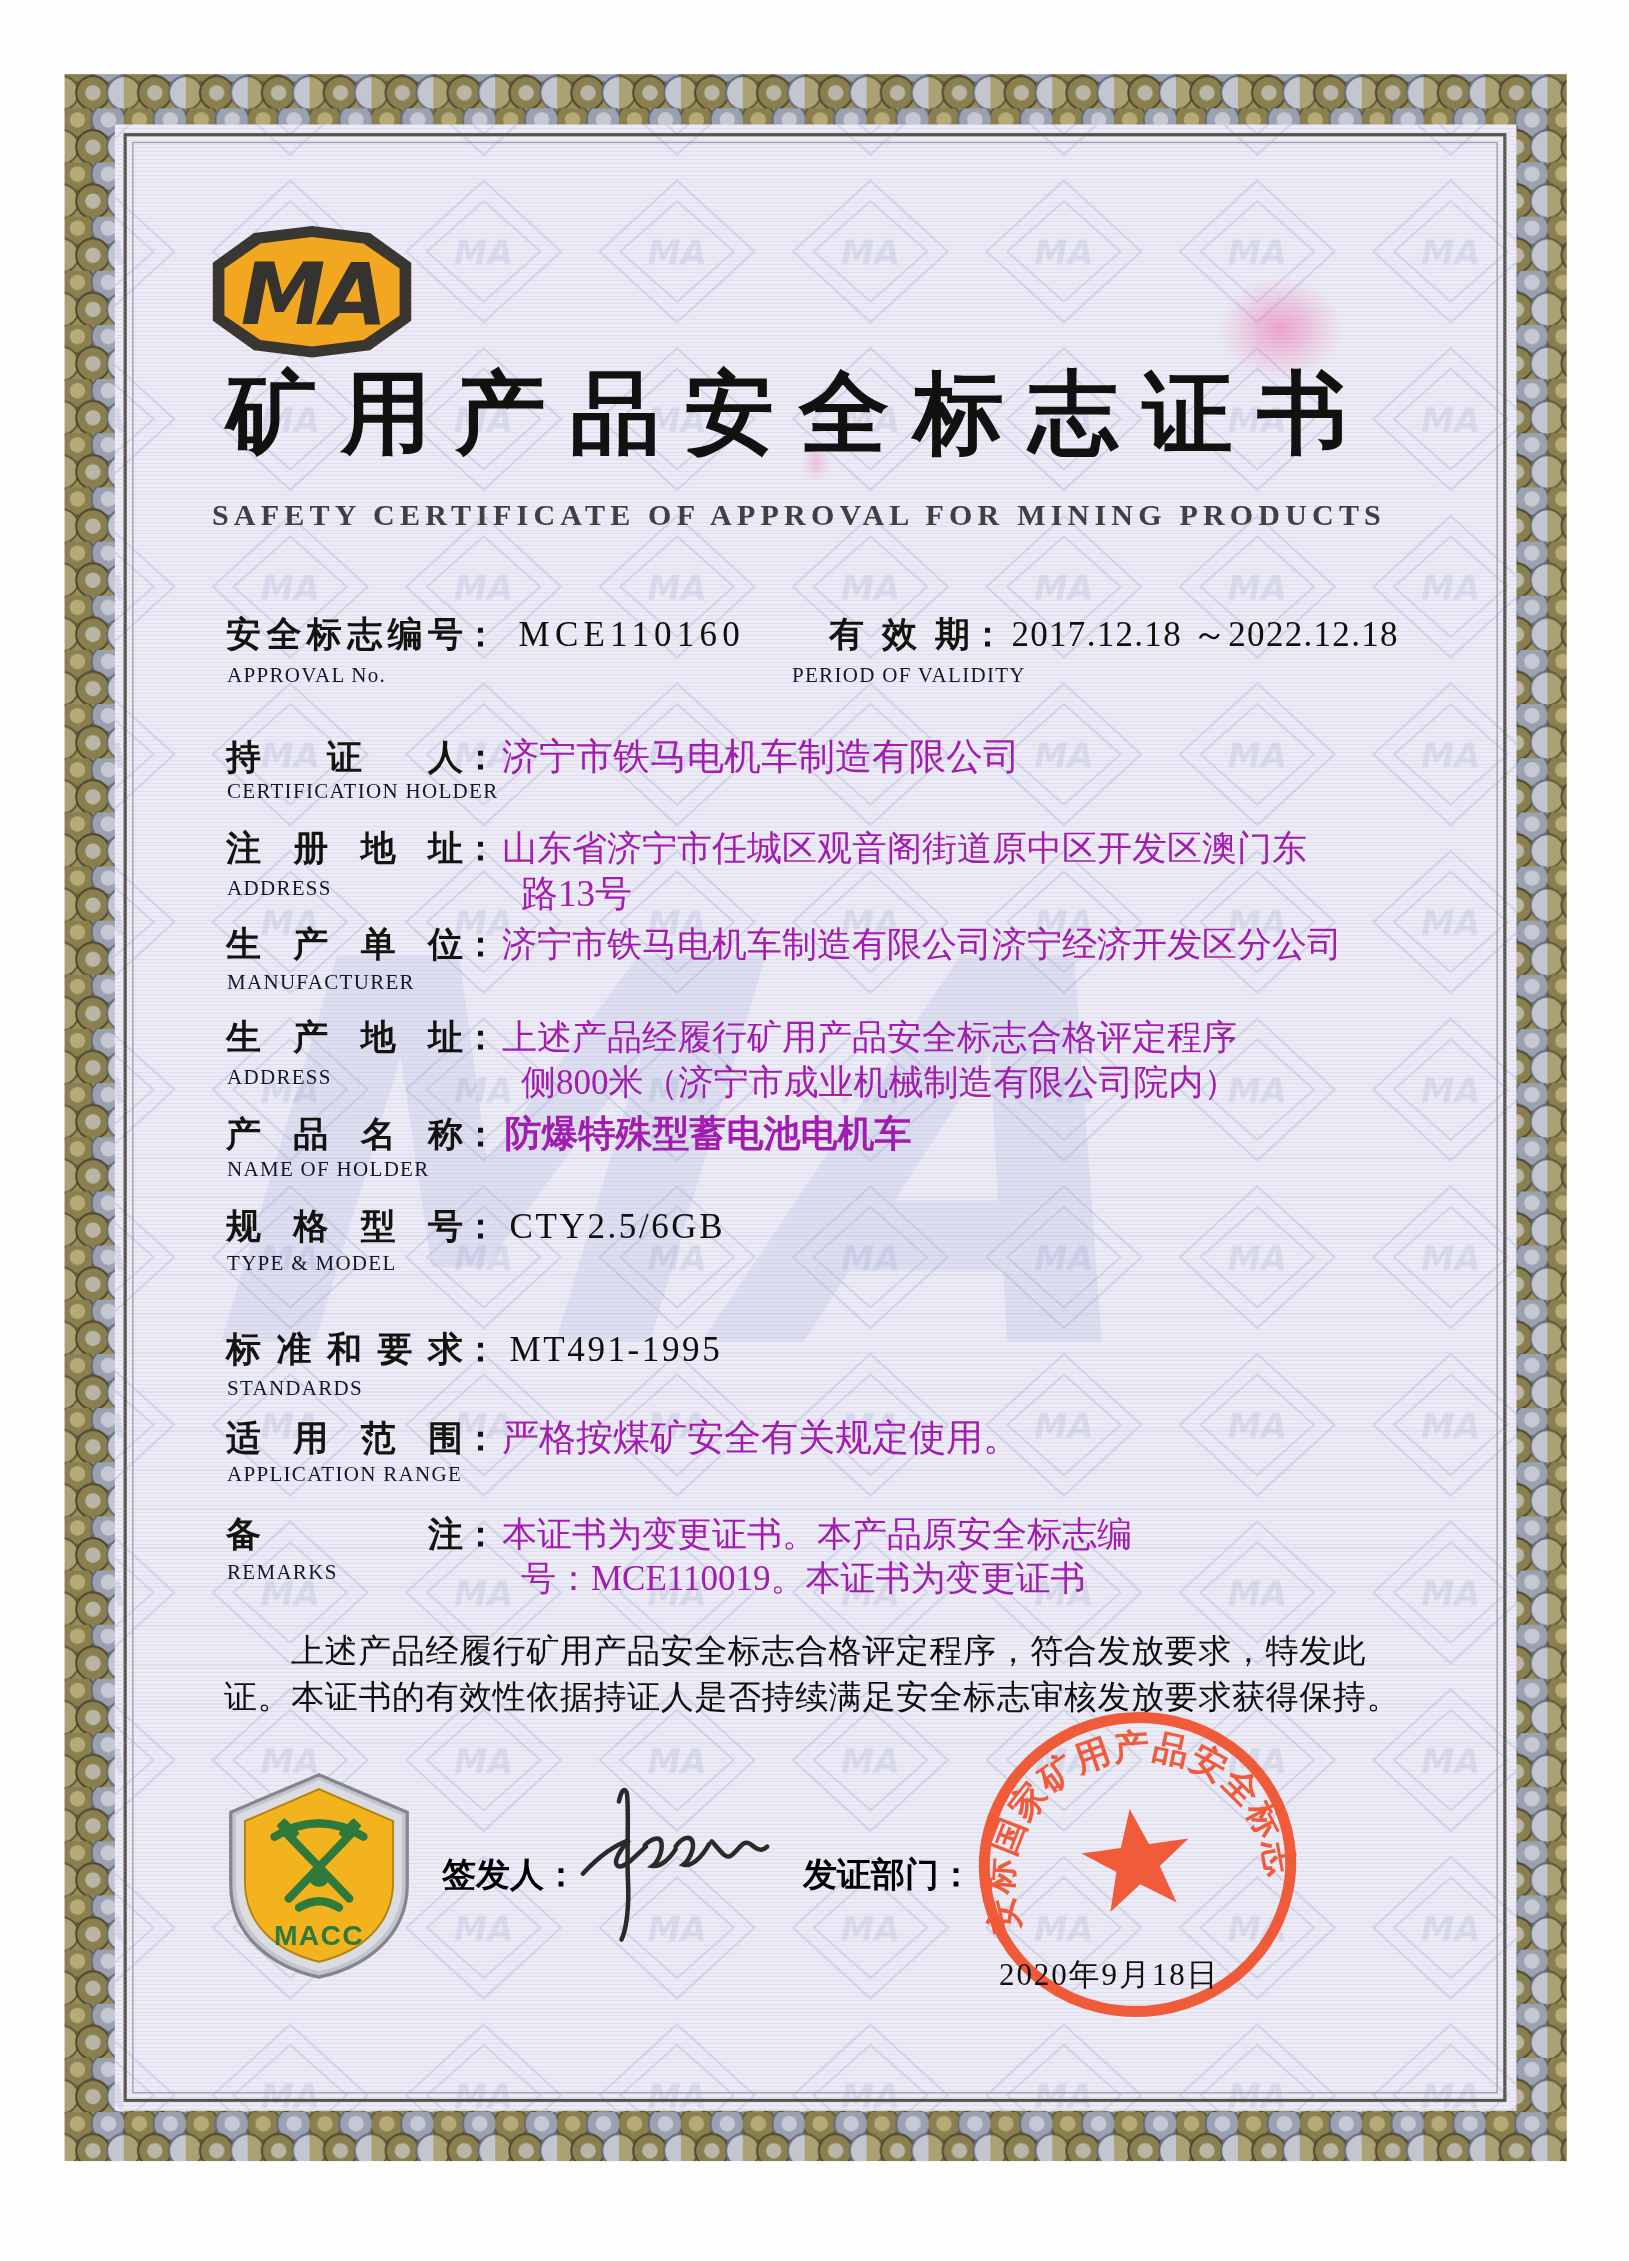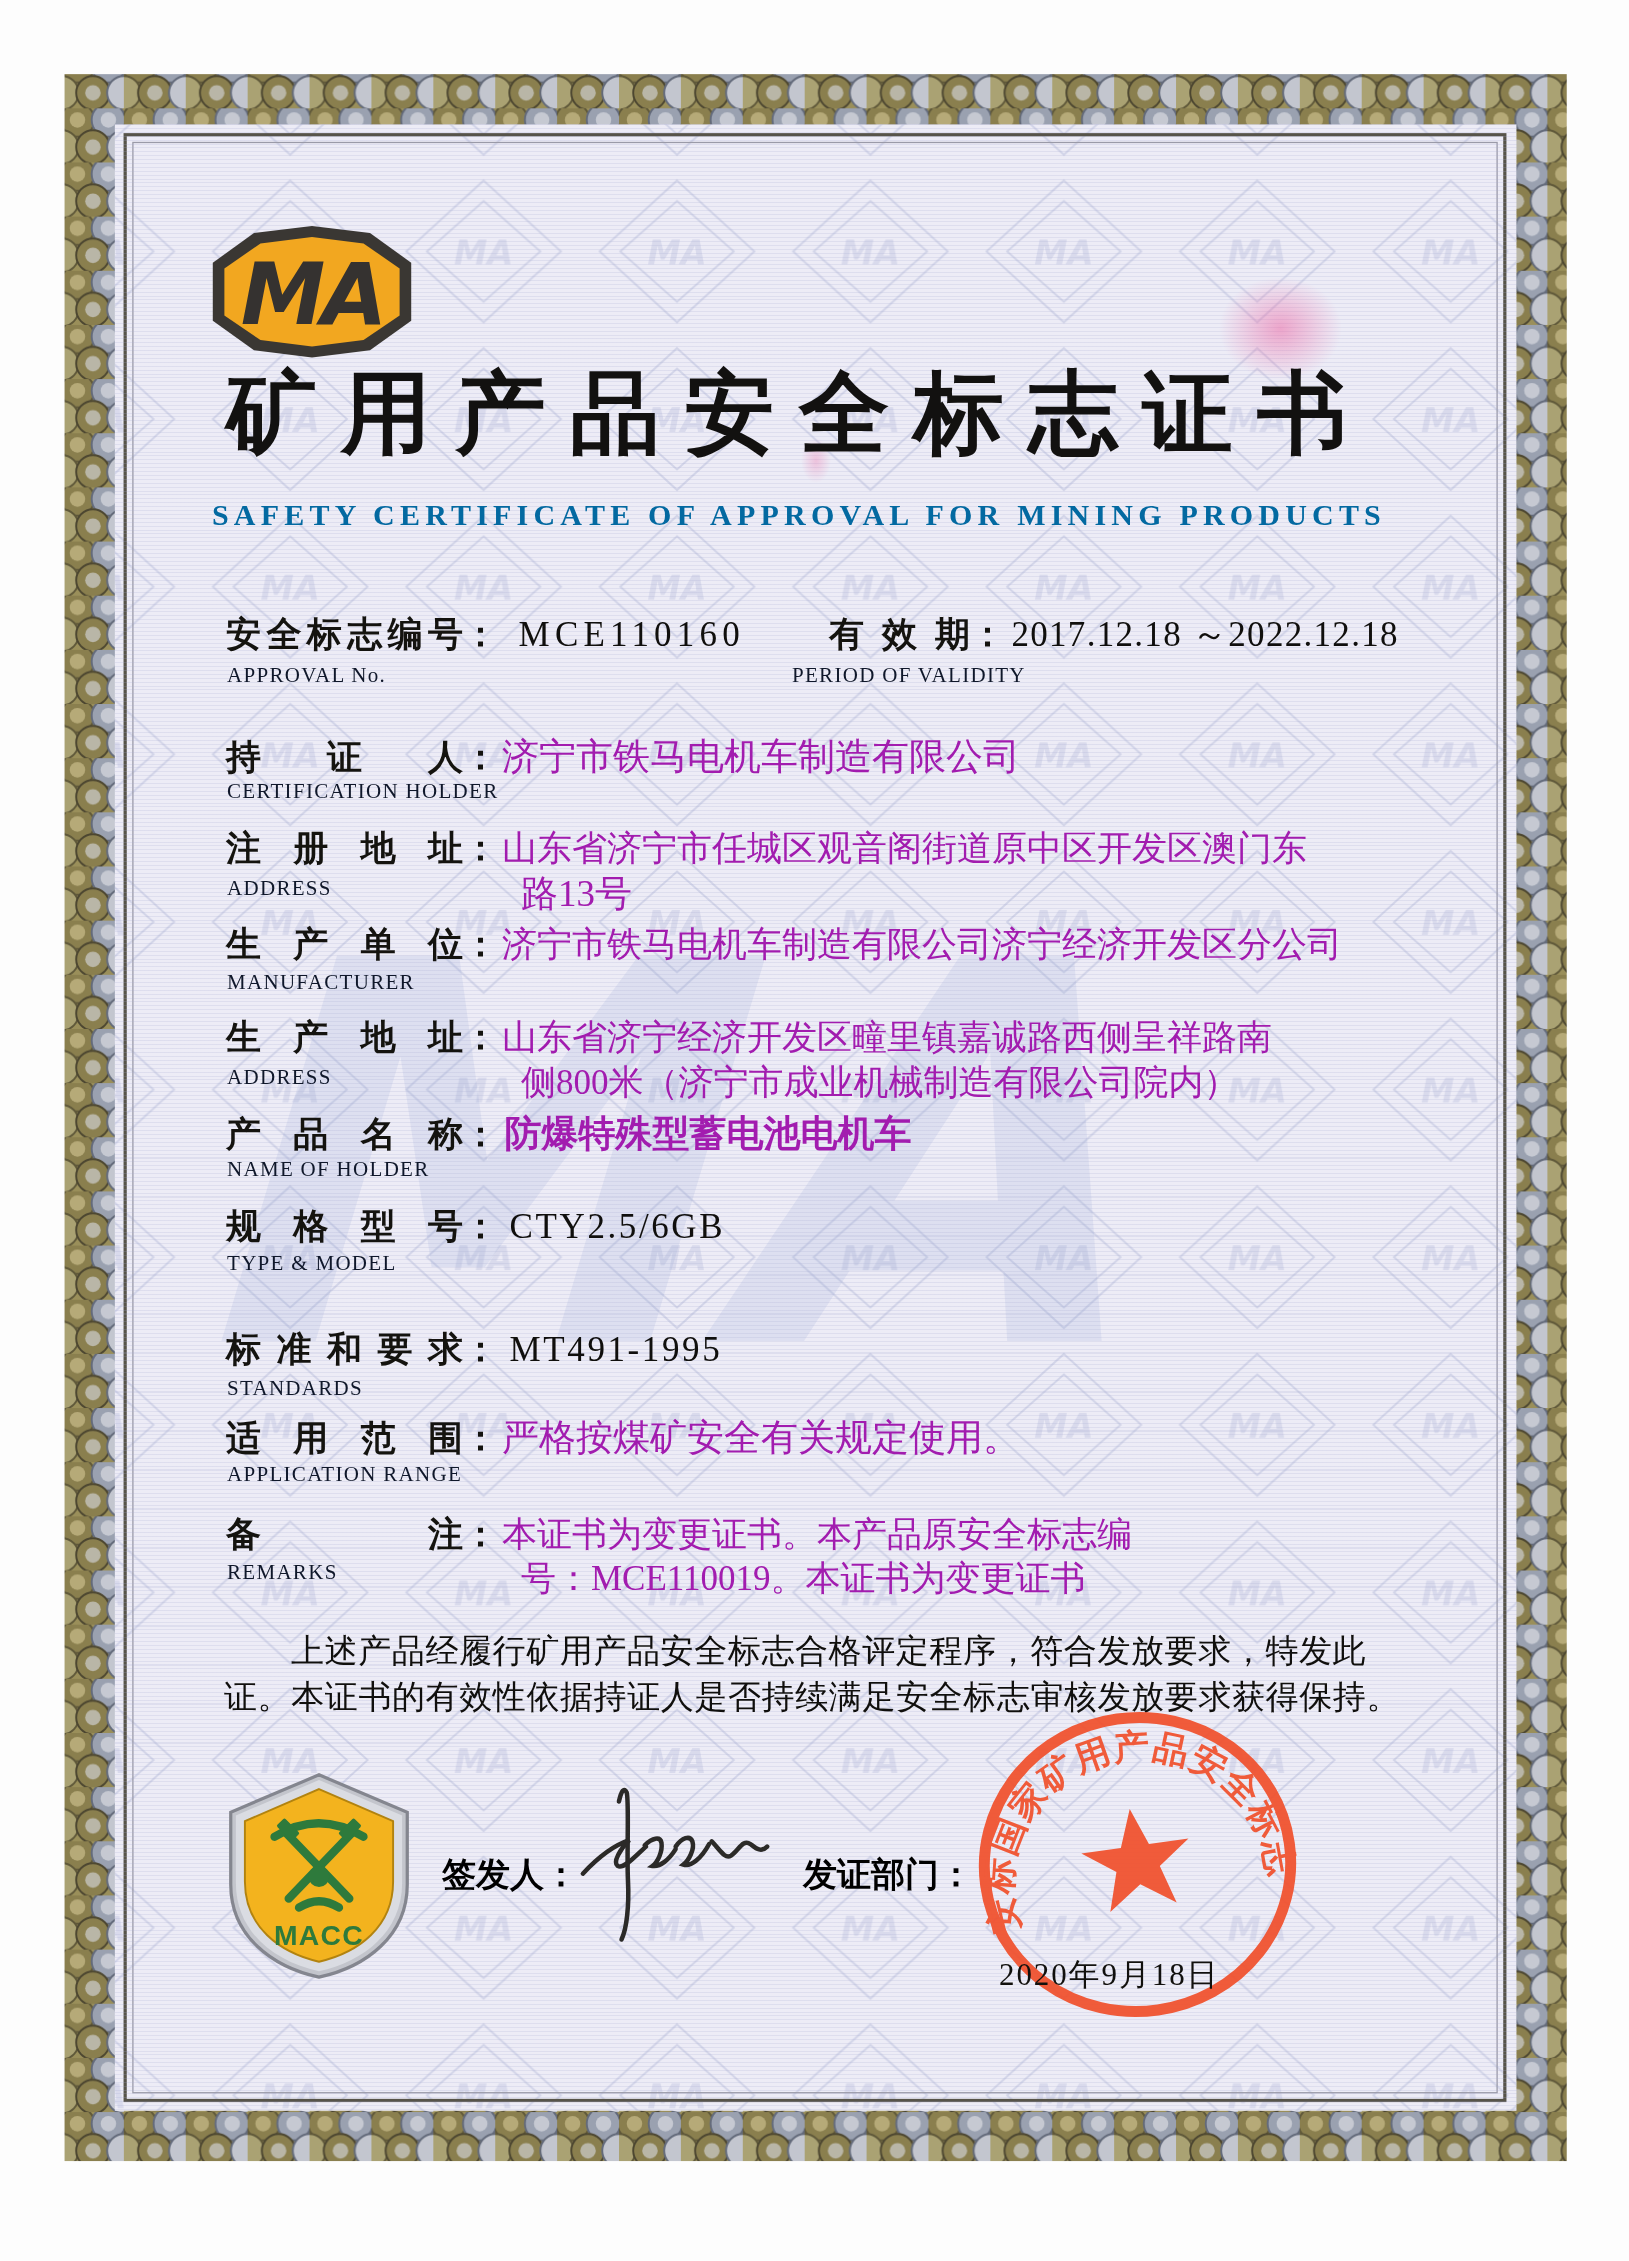--- a/index.html
+++ b/index.html
@@ -18,21 +18,21 @@
       repeating-linear-gradient(180deg, rgba(168,172,210,0.22) 0 1px, rgba(240,239,249,0.0) 1px 3.9px);
     pointer-events:none;
   }
   .abs{position:absolute;white-space:nowrap;}
   .title{
     font-weight:700;font-size:90px;letter-spacing:24.5px;
     text-align:center;color:#121110;
   }
   .subtitle{
     font-weight:700;font-size:30px;letter-spacing:5.2px;
-    text-align:center;color:#0369a1;
+    text-align:center;color:#404040;
   }
   .cn-label{
     font-weight:700;font-size:35px;color:#14130f;
     display:inline-block;width:237px;
     text-align:justify;text-align-last:justify;
   }
   .cn-label-sm{
     font-weight:700;font-size:35px;color:#14130f;
     display:inline-block;width:141px;
     text-align:justify;text-align-last:justify;
@@ -125,21 +125,21 @@
   <div class="abs en-label" style="left:227px;top:876px;">ADDRESS</div>
 
   <div class="abs" style="left:226px;top:921px;">
     <span class="cn-label">生产单位</span><span class="colon">：</span>
     <span class="cn-value" style="margin-left:1.3px;font-size:35px;">济宁市铁马电机车制造有限公司济宁经济开发区分公司</span>
   </div>
   <div class="abs en-label" style="left:227px;top:970px;">MANUFACTURER</div>
 
   <div class="abs" style="left:226px;top:1014px;">
     <span class="cn-label">生产地址</span><span class="colon">：</span>
-    <span class="cn-value" style="margin-left:1.3px;font-size:35px;">山东省济宁经济开发区疃里镇嘉诚路西侧呈祥路南</span>
+    <span class="cn-value" style="margin-left:1.3px;font-size:35px;">上述产品经履行矿用产品安全标志合格评定程序</span>
   </div>
   <div class="abs cn-value" style="left:521px;top:1059px;font-size:35px;">侧800米（济宁市成业机械制造有限公司院内）</div>
   <div class="abs en-label" style="left:227px;top:1065px;">ADDRESS</div>
 
   <div class="abs" style="left:226px;top:1109px;">
     <span class="cn-label">产品名称</span><span class="colon">：</span>
     <span class="cn-value" style="margin-left:4px;font-weight:bold;">防爆特殊型蓄电池电机车</span>
   </div>
   <div class="abs en-label" style="left:227px;top:1157px;">NAME OF HOLDER</div>
 

